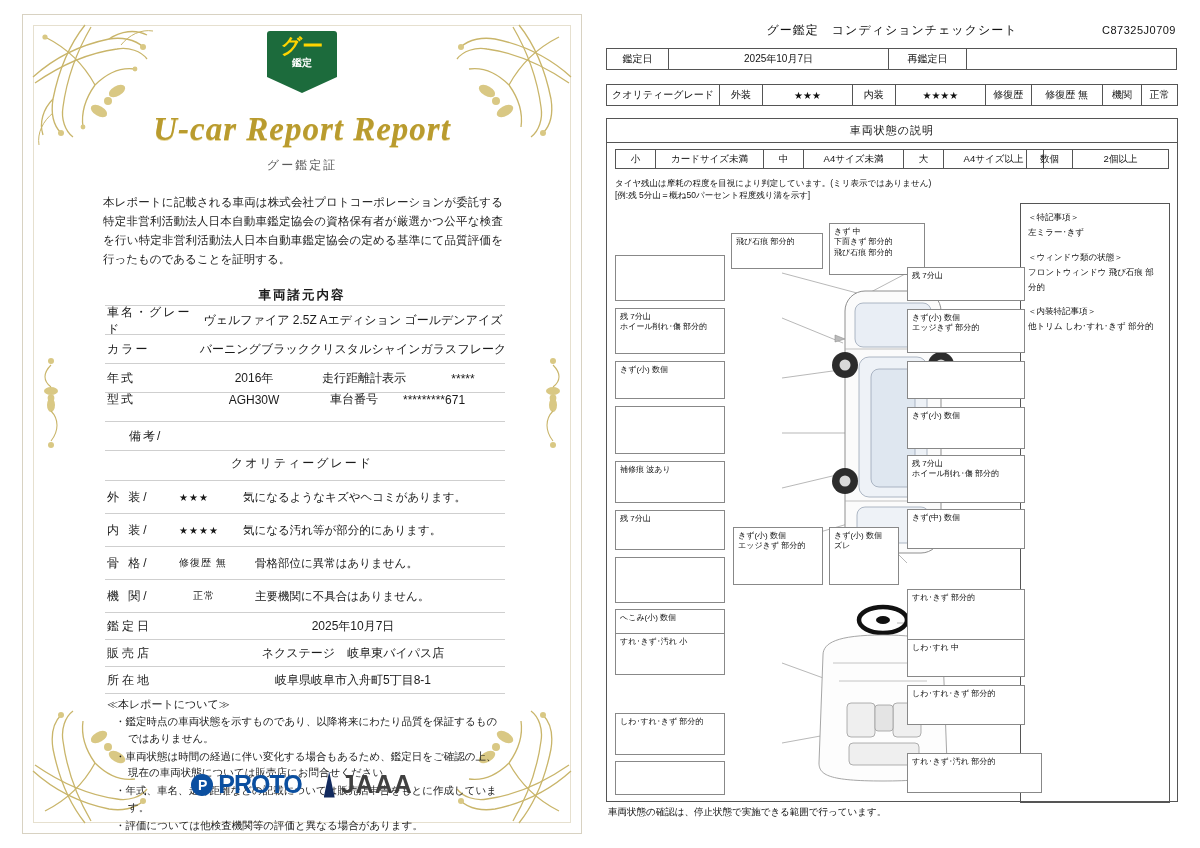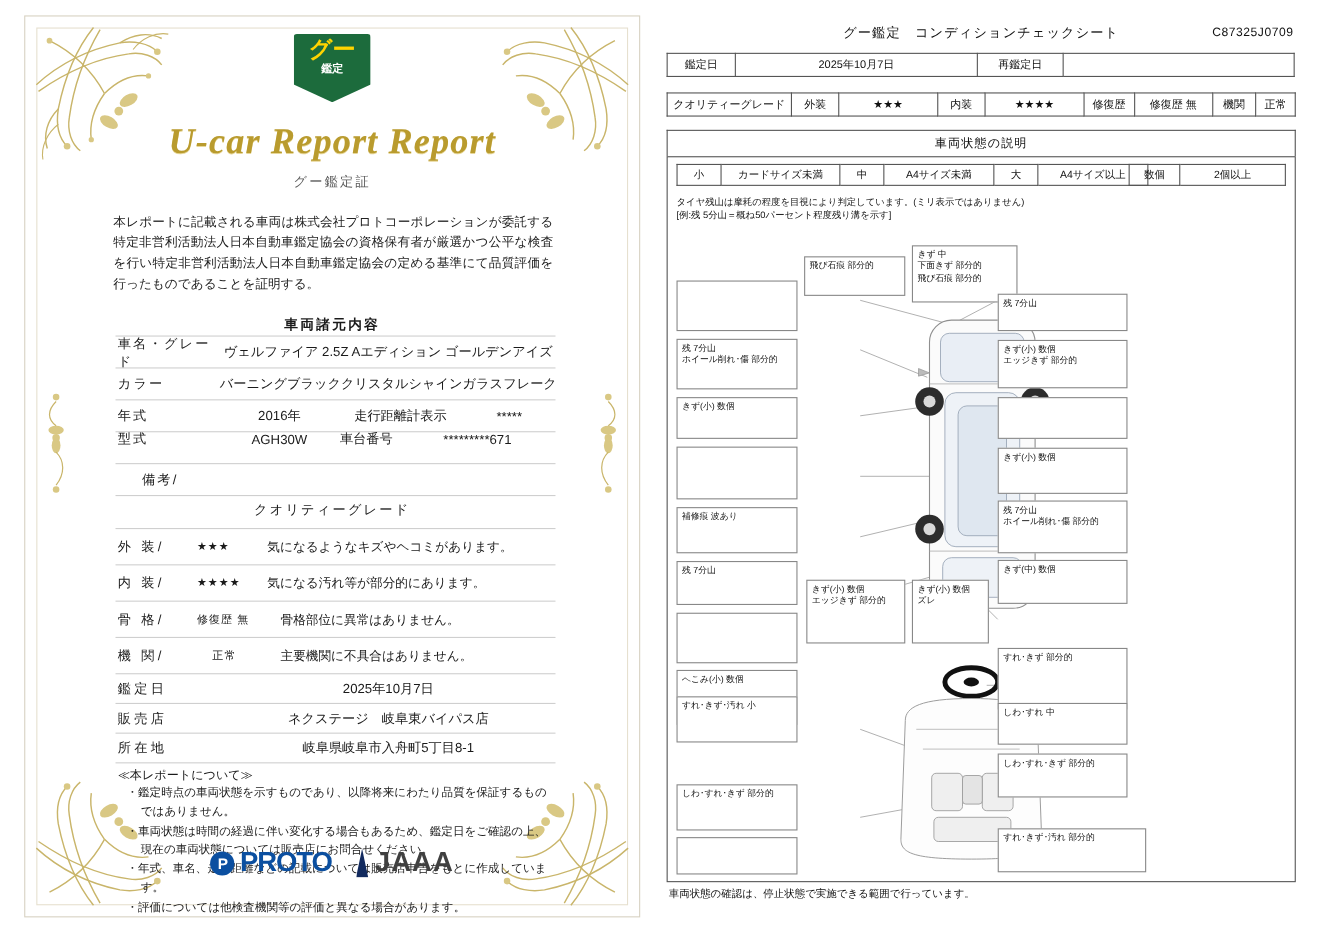--- a/index.html
+++ b/index.html
@@ -346,21 +346,21 @@
       <div class="lab">年式</div>
       <div style="width:110px;text-align:center;">2016年</div>
       <div style="width:110px;text-align:center;">走行距離計表示</div>
       <div style="flex:1;text-align:center;">*****</div>
     </div>
     <div class="rowline" style="top:377px;"></div>
 
     <div class="frow" style="top:371px;">
       <div class="lab">型式</div>
       <div style="width:110px;text-align:center;">AGH30W</div>
-      <div style="width:90px;">車台番号</div>
+      <div style="width:90px;text-align:center;">車台番号</div>
       <div style="flex:1;text-align:left;padding-left:4px;">*********671</div>
     </div>
     <div class="rowline" style="top:406px;"></div>
 
     <div class="frow" style="top:408px;margin-left:22px;">
       <div class="lab">備考/</div>
       <div class="val"></div>
     </div>
     <div class="rowline" style="top:435px;"></div>
 
@@ -490,20 +490,28 @@
           <td class="ctr" style="width:96px;">2個以上</td>
         </tr>
       </tbody>
         </table>
 
       <div id="tire-note">
         <div>タイヤ残山は摩耗の程度を目視により判定しています。(ミリ表示ではありません)</div>
         <div>[例:残 5分山＝概ね50パーセント程度残り溝を示す]</div>
       </div>
 
+      <div id="right-notes">
+        <div>＜特記事項＞</div>
+        <div>左ミラー･きず</div>
+        <div style="margin-top:10px;">＜ウィンドウ類の状態＞</div>
+        <div>フロントウィンドウ 飛び石痕 部分的</div>
+        <div style="margin-top:10px;">＜内装特記事項＞</div>
+        <div>他トリム しわ･すれ･きず 部分的</div>
+      </div>
 
       <div id="diagram">
         <svg width="572" height="660" viewBox="0 0 572 660">
 
           <g stroke="#9a9a9a" stroke-width="0.7" fill="none">
             <line x1="175" y1="130" x2="250" y2="150"></line>
             <line x1="300" y1="130" x2="262" y2="150"></line>
             <line x1="175" y1="175" x2="236" y2="200"></line>
             <line x1="330" y1="175" x2="300" y2="200"></line>
             <line x1="175" y1="235" x2="240" y2="226"></line>

